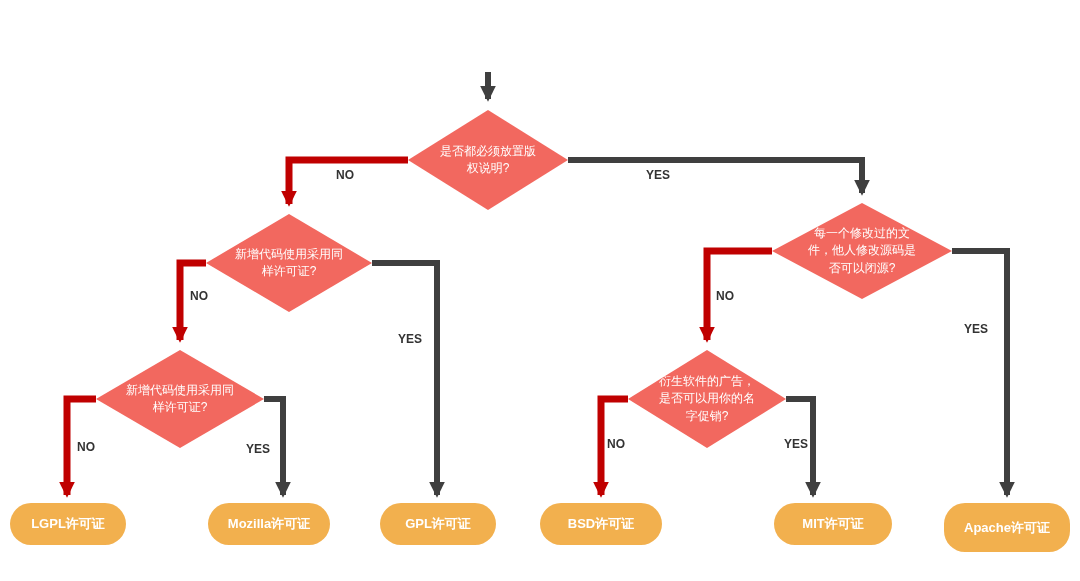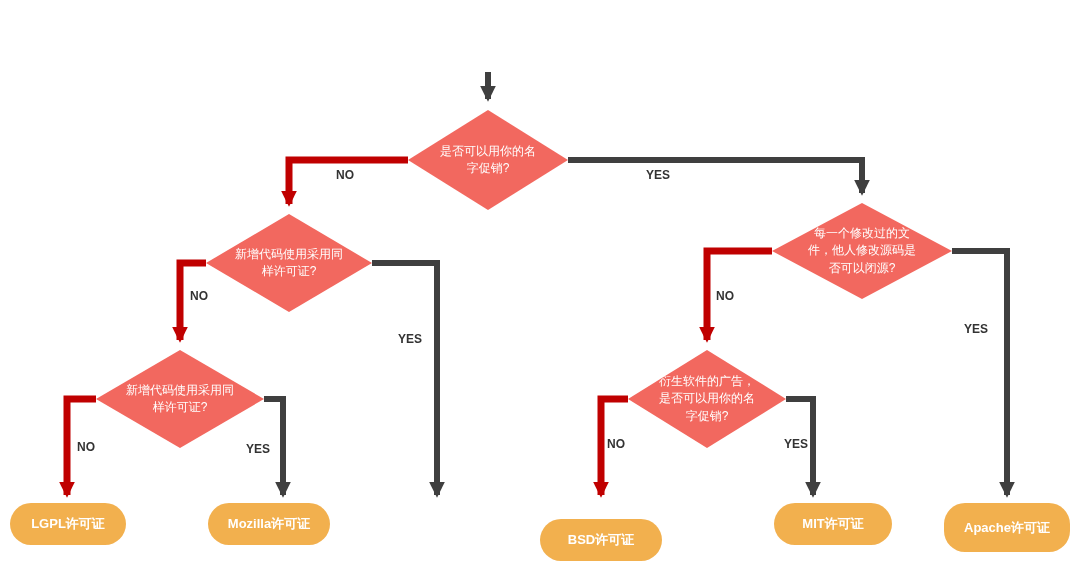--- a/index.html
+++ b/index.html
@@ -43,21 +43,21 @@
   
   #root        { left: 437px; top: 12px;  width: 103px; height: 60px; }
   #d1          { left: 408px; top: 110px; width: 160px; height: 100px; }
   #d2          { left: 206px; top: 214px; width: 166px; height: 98px; }
   #d3          { left: 96px;  top: 350px; width: 168px; height: 98px; }
   #d4          { left: 772px; top: 203px; width: 180px; height: 96px; }
   #d5          { left: 628px; top: 350px; width: 158px; height: 98px; }
   #leaf-lgpl    { left: 10px;  top: 503px; width: 116px; height: 42px; }
   #leaf-mozilla { left: 208px; top: 503px; width: 122px; height: 42px; }
   #leaf-gpl     { left: 380px; top: 503px; width: 116px; height: 42px; }
-  #leaf-bsd     { left: 540px; top: 503px; width: 122px; height: 42px; margin-top: 16px; }
+  #leaf-bsd     { left: 540px; top: 503px; width: 122px; height: 42px; }
   #leaf-mit     { left: 774px; top: 503px; width: 118px; height: 42px; }
   #leaf-apache  { left: 944px; top: 503px; width: 126px; height: 49px; }
 
   #lbl-d1-no  { left: 336px; top: 168px; }
   #lbl-d1-yes { left: 646px; top: 168px; }
   #lbl-d2-no  { left: 190px; top: 289px; }
   #lbl-d2-yes { left: 398px; top: 332px; }
   #lbl-d3-no  { left: 77px;  top: 440px; }
   #lbl-d3-yes { left: 246px; top: 442px; }
   #lbl-d4-no  { left: 716px; top: 289px; }
@@ -87,28 +87,29 @@
     <polyline class="e-dark" points="372,263 437,263 437,495" marker-end="url(#ah-dark)"></polyline>
     <polyline class="e-red" points="96,399 67,399 67,495" marker-end="url(#ah-red)"></polyline>
     <polyline class="e-dark" points="264,399 283,399 283,495" marker-end="url(#ah-dark)"></polyline>
     <polyline class="e-red" points="772,251 707,251 707,340" marker-end="url(#ah-red)"></polyline>
     <polyline class="e-dark" points="952,251 1007,251 1007,495" marker-end="url(#ah-dark)"></polyline>
     <polyline class="e-red" points="628,399 601,399 601,495" marker-end="url(#ah-red)"></polyline>
     <polyline class="e-dark" points="786,399 813,399 813,495" marker-end="url(#ah-dark)"></polyline>
   </svg>
 
 
-  <div id="d1" class="node diamond">是否可以用你的名字促销?</div>
+  <div id="d1" class="node diamond">是否都必须放置版权说明?</div>
   <div id="d2" class="node diamond">新增代码使用采用同样许可证?</div>
   <div id="d3" class="node diamond">新增代码使用采用同样许可证?</div>
   <div id="d4" class="node diamond wide">每一个修改过的文件，他人修改源码是否可以闭源?</div>
   <div id="d5" class="node diamond">衍生软件的广告，是否可以用你的名字促销?</div>
 
   <div id="leaf-lgpl" class="node leaf">LGPL许可证</div>
   <div id="leaf-mozilla" class="node leaf">Mozilla许可证</div>
+  <div id="leaf-gpl" class="node leaf">GPL许可证</div>
   <div id="leaf-bsd" class="node leaf">BSD许可证</div>
   <div id="leaf-mit" class="node leaf">MIT许可证</div>
   <div id="leaf-apache" class="node leaf">Apache许可证</div>
 
   <span id="lbl-d1-no" class="edge-label">NO</span>
   <span id="lbl-d1-yes" class="edge-label">YES</span>
   <span id="lbl-d2-no" class="edge-label">NO</span>
   <span id="lbl-d2-yes" class="edge-label">YES</span>
   <span id="lbl-d3-no" class="edge-label">NO</span>
   <span id="lbl-d3-yes" class="edge-label">YES</span>

